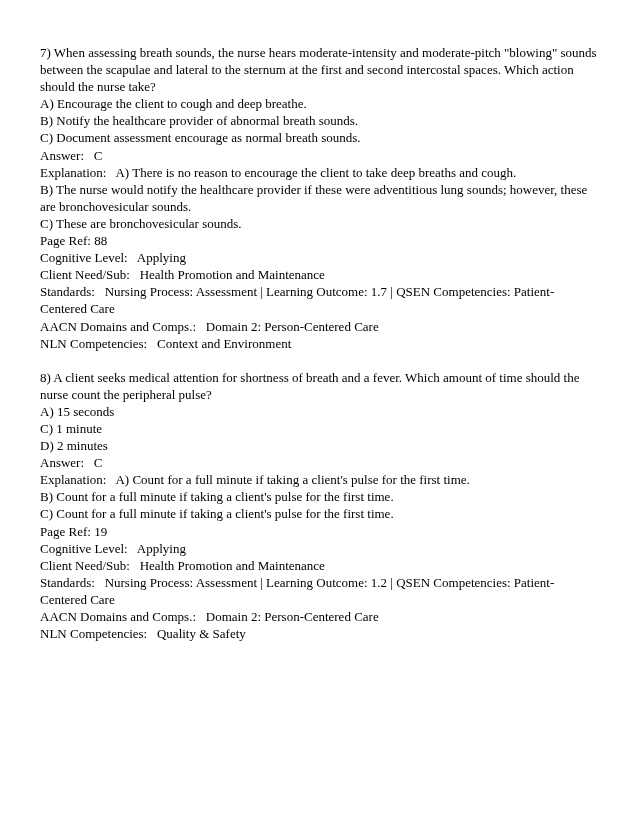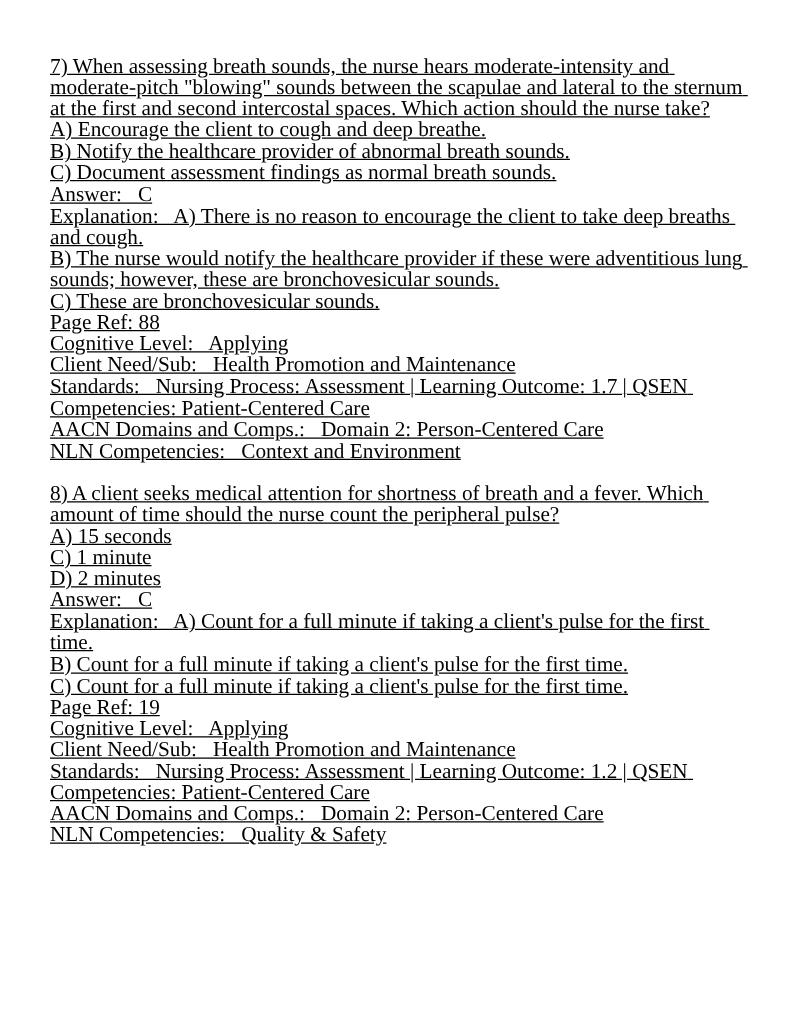--- a/index.html
+++ b/index.html
@@ -21,38 +21,37 @@
     padding: 44px 40px 0 40px;
     background: #ffffff;
   }
   .question-block {
     margin: 0 0 0 0;
   }
   .block-gap {
     height: 17px;
   }
   .line {
-    font-size: 17px;
+    font-size: 13px;
     line-height: 17.1px;
     text-align: left;
     white-space: pre-wrap;
     word-wrap: break-word;
-    text-decoration: underline;
   }
 </style>
 </head>
 <body>
 
 <div class="page">
   <div id="content">
       <div class="question-block">
         <div class="line">7) When assessing breath sounds, the nurse hears moderate-intensity and moderate-pitch "blowing" sounds between the scapulae and lateral to the sternum at the first and second intercostal spaces. Which action should the nurse take?</div>
         <div class="line">A) Encourage the client to cough and deep breathe.</div>
         <div class="line">B) Notify the healthcare provider of abnormal breath sounds.</div>
-        <div class="line">C) Document assessment findings as normal breath sounds.</div>
+        <div class="line">C) Document assessment encourage as normal breath sounds.</div>
         <div class="line">Answer:   C</div>
         <div class="line">Explanation:   A) There is no reason to encourage the client to take deep breaths and cough.</div>
         <div class="line">B) The nurse would notify the healthcare provider if these were adventitious lung sounds; however, these are bronchovesicular sounds.</div>
         <div class="line">C) These are bronchovesicular sounds.</div>
         <div class="line">Page Ref: 88</div>
         <div class="line">Cognitive Level:   Applying</div>
         <div class="line">Client Need/Sub:   Health Promotion and Maintenance</div>
         <div class="line">Standards:   Nursing Process: Assessment | Learning Outcome: 1.7 | QSEN Competencies: Patient-Centered Care</div>
         <div class="line">AACN Domains and Comps.:   Domain 2: Person-Centered Care</div>
         <div class="line">NLN Competencies:   Context and Environment</div>

